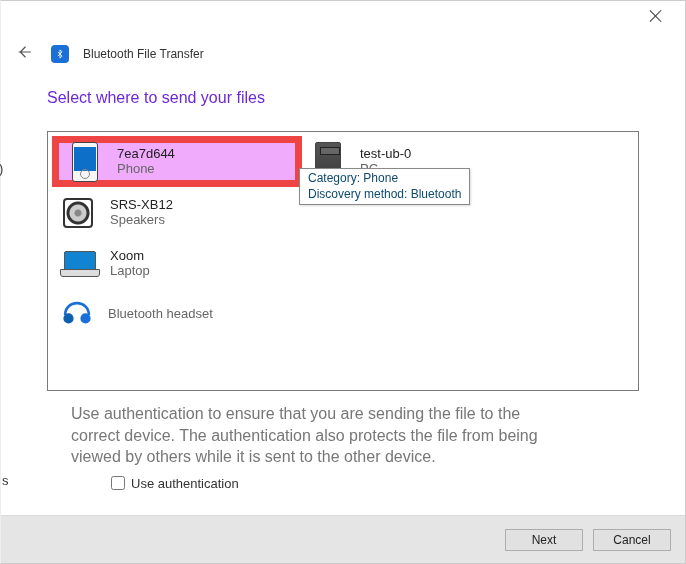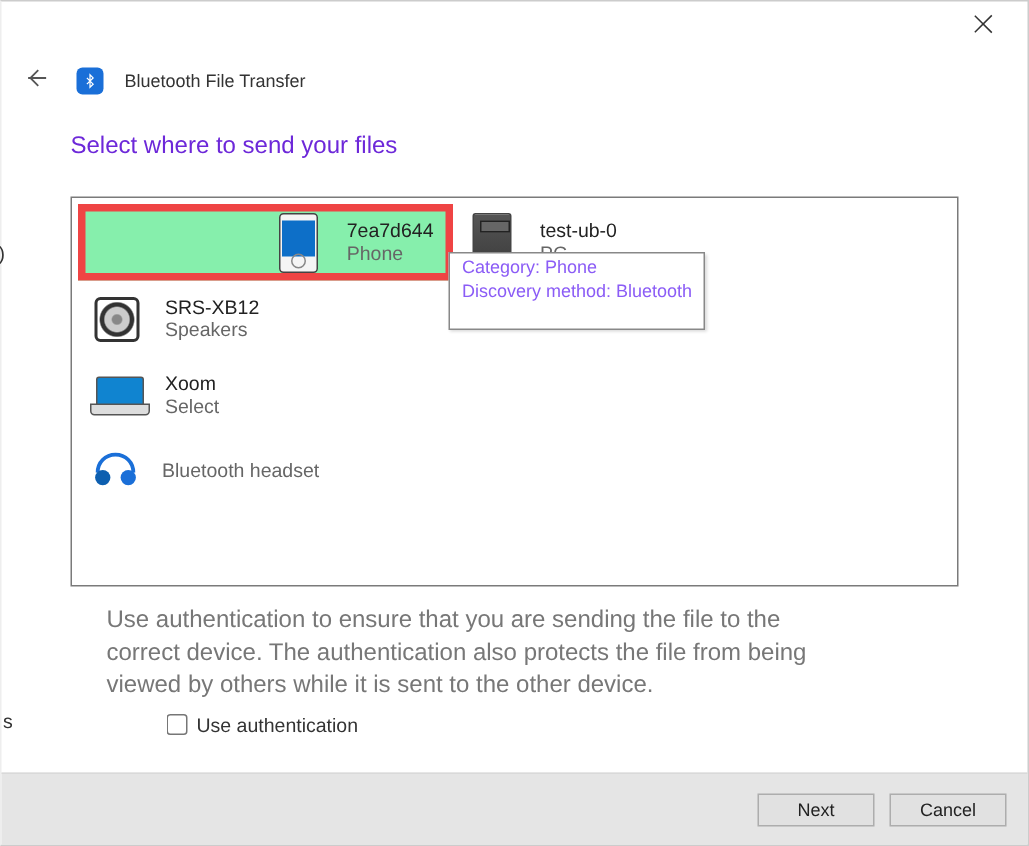--- a/index.html
+++ b/index.html
@@ -35,21 +35,21 @@
   .heading { font-size: 16px; font-weight:400; color:#6d28d9; margin: 14px 0 24px 0;}
   .list-box {
     border: 1px solid #7a7a7a; height: 260px; padding: 4px;
     display:flex; flex-direction:column; flex-wrap:wrap; align-content:flex-start;
     position: relative;
   }
   .device {
     width: 250px; height: 51px; display:flex; align-items:center;
     padding: 4px 8px; gap: 14px; cursor:pointer;
   }
-  .device.selected { background:#86efac; border:5px solid #ef4444;justify-content:flex-end; }
+  .device.selected { background:#f0abfc; border:7px solid #ef4444; }
   .dev-icon { width: 36px; height: 36px; display:flex; align-items:center; justify-content:center; position:relative;}
   .dev-text { font-size: 13px; color:#222; line-height:1.15;}
   .dev-name { }
   .dev-sub { color:#666; }
   .help {
     font-size: 16px; color:#777; margin: 12px 0 8px 24px; line-height:1.35;
     max-width: 500px;
   }
   .auth-row {
     display:flex; align-items:center; gap:6px; margin-left:64px; margin-top:6px;
@@ -61,21 +61,21 @@
     display:flex; justify-content:flex-end; align-items:center; gap:10px;
     padding: 0 14px;
   }
   .btn {
     min-width: 78px; height: 22px; font-size:12px;
     background:#e1e1e1; border:1px solid #adadad; color:#222;
     cursor:pointer;
   }
   .tooltip {
     position:absolute; left:251px; top:36px; border:1px solid #888; background:#fff;
-    padding: 2px 8px 17px 8px; font-size:12px; color:#8b5cf6; line-height:1.3;
+    padding: 2px 8px 2px 8px; font-size:12px; color:#0c4a6e; line-height:1.3;
     box-shadow: 1px 1px 2px rgba(0,0,0,.15); white-space:nowrap; z-index:5;
   }
   .cut { color:#333; }
 
   
   .icon-phone { width:26px; height:40px; border:1px solid #444; border-radius:3px;
     background: linear-gradient(#0d6fc8,#0d6fc8) center 4px/22px 24px no-repeat, #f5f5f5;
     position:relative;}
   .icon-phone::after{content:"";position:absolute;bottom:2px;left:50%;transform:translateX(-50%);
     width:8px;height:8px;border:1px solid #888;border-radius:50%;}
@@ -139,21 +139,21 @@
           <div class="dev-sub">Speakers</div>
         </div>
       </div>
 
       <div class="device">
         <div class="dev-icon">
             <div class="icon-laptop"></div>
           </div>
         <div class="dev-text">
           <div class="dev-name">Xoom</div>
-          <div class="dev-sub">Select</div>
+          <div class="dev-sub">Laptop</div>
         </div>
       </div>
 
       <div class="device">
         <div class="dev-icon icon-headset">
           <svg viewBox="0 0 40 40">
             <path d="M6 20c0-8 6-14 14-14s14 6 14 14" stroke="#1a6fd8" stroke-width="3" fill="none"></path>
             <circle cx="10" cy="24" r="6" fill="#0d5fb0"></circle>
             <circle cx="30" cy="24" r="6" fill="#1a6fd8"></circle>
           </svg>

